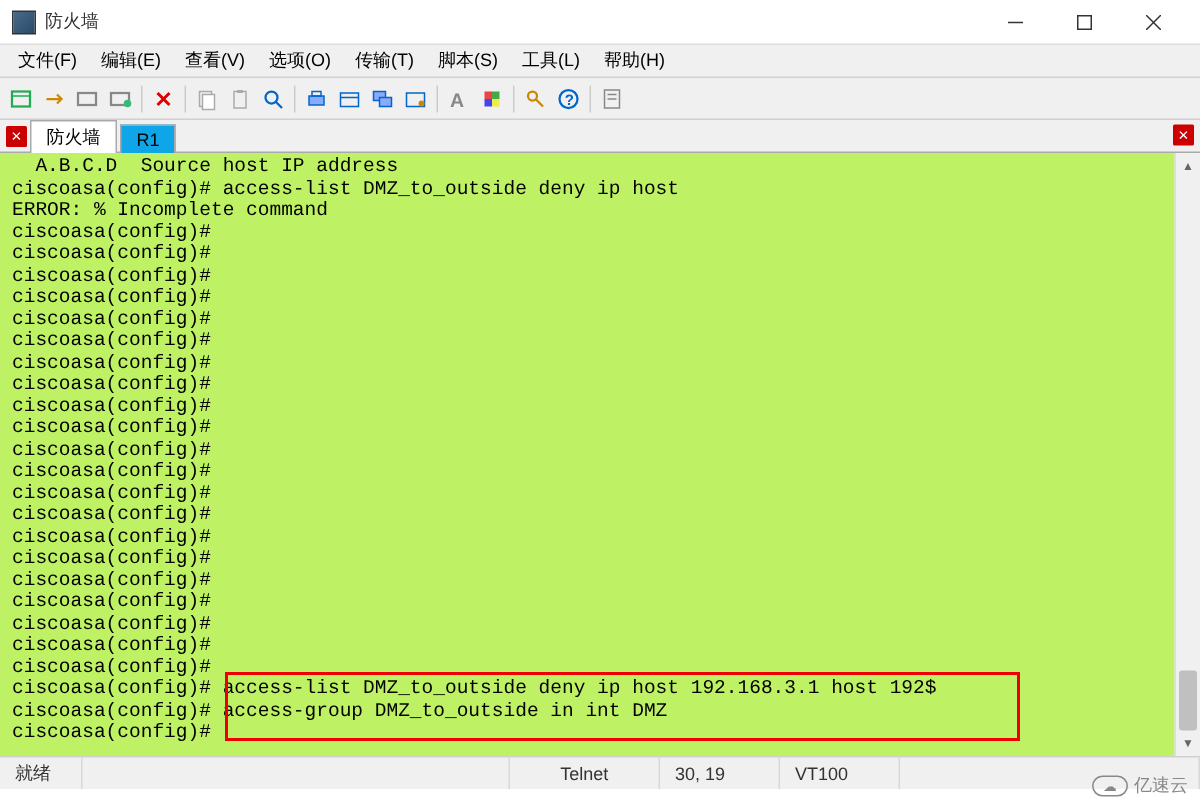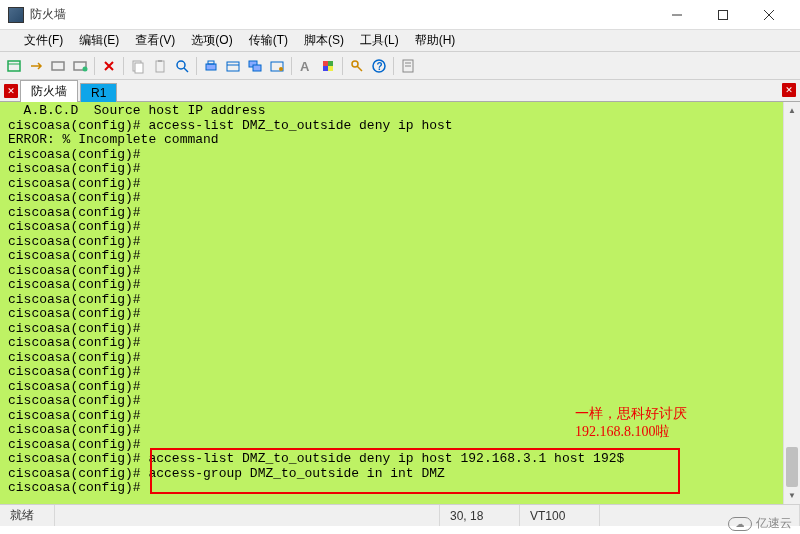--- a/index.html
+++ b/index.html
@@ -4,21 +4,21 @@
   <style>
     * { margin: 0; padding: 0; box-sizing: border-box; }
     body { font-family: "Microsoft YaHei", "SimSun", sans-serif; font-size: 12px; background: #fff; width: 800px; height: 534px; overflow: hidden; position: relative; }
     
     .titlebar { height: 30px; background: #fff; border-bottom: 1px solid #ddd; display: flex; align-items: center; padding: 0 8px; }
     .titlebar-icon { width: 16px; height: 16px; margin-right: 6px; background: linear-gradient(135deg, #4a6a8a, #2a4a6a); border: 1px solid #333; }
     .titlebar-title { flex: 1; color: #333; }
     .titlebar-btns { display: flex; gap: 0; }
     .titlebar-btn { width: 46px; height: 28px; display: flex; align-items: center; justify-content: center; color: #555; font-size: 11px; cursor: pointer; }
     
-    .menubar { height: 22px; background: #f0f0f0; display: flex; align-items: center; padding: 0 16px; border-bottom: 1px solid #d0d0d0; }
+    .menubar { height: 22px; background: #f0f0f0; display: flex; align-items: center; padding: 0 4px; border-bottom: 1px solid #d0d0d0; }
     .menu-item { padding: 2px 8px; cursor: pointer; color: #000; }
     
     .toolbar { height: 28px; background: #f0f0f0; display: flex; align-items: center; padding: 0 4px; gap: 2px; border-bottom: 1px solid #d0d0d0; }
     .tool-btn { width: 20px; height: 20px; display: flex; align-items: center; justify-content: center; cursor: pointer; border: 1px solid transparent; }
     .tool-sep { width: 1px; height: 18px; background: #ccc; margin: 0 2px; }
     
     .tabbar { height: 22px; background: #f0f0f0; display: flex; align-items: flex-end; padding: 0 4px; border-bottom: 1px solid #aaa; position: relative; }
     .tab-close-left { width: 14px; height: 14px; background: #c00; color: #fff; display: flex; align-items: center; justify-content: center; font-size: 9px; margin-right: 2px; cursor: pointer; border-radius: 1px; align-self: center; }
     .tab { padding: 2px 10px; background: #fff; border: 1px solid #aaa; border-bottom: none; margin-right: 2px; cursor: pointer; position: relative; top: 1px; font-size: 12px; }
     .tab.inactive { background: #0ea5e9; }
@@ -220,38 +220,35 @@
 ciscoasa(config)#
 ciscoasa(config)#
 ciscoasa(config)#
 ciscoasa(config)#
 ciscoasa(config)#
 ciscoasa(config)# access-list DMZ_to_outside deny ip host 192.168.3.1 host 192$
 ciscoasa(config)# access-group DMZ_to_outside in int DMZ
 ciscoasa(config)#</div>
 
   <div class="redbox" style="left:150px; top:346px; width:530px; height:46px;"></div>
-  <div class="redtext" style="left:575px; top:303px;">
-    <span>一样，思科好讨厌</span><br>
-    <span>192.168.8.100啦</span>
-  </div>
 
   <div class="scrollbar">
     <div class="scroll-arrow">▲</div>
     <div class="scroll-track">
       <div class="scroll-thumb"></div>
     </div>
     <div class="scroll-arrow">▼</div>
   </div>
 </div>
 
 <div class="statusbar">
   <div class="status-cell" style="width:55px">就绪</div>
   <div class="status-cell status-spacer"></div>
-  <div class="status-cell" style="width:80px">30, 18</div>
+  <div class="status-cell" style="width:100px; justify-content:center">Telnet</div>
+  <div class="status-cell" style="width:80px">30, 19</div>
   <div class="status-cell" style="width:80px">VT100</div>
   <div class="status-cell" style="width:200px"></div>
 </div>
 
 <div class="watermark">
   <div class="watermark-icon">☁</div>
   <span>亿速云</span>
 </div>
 
 </body></html>

